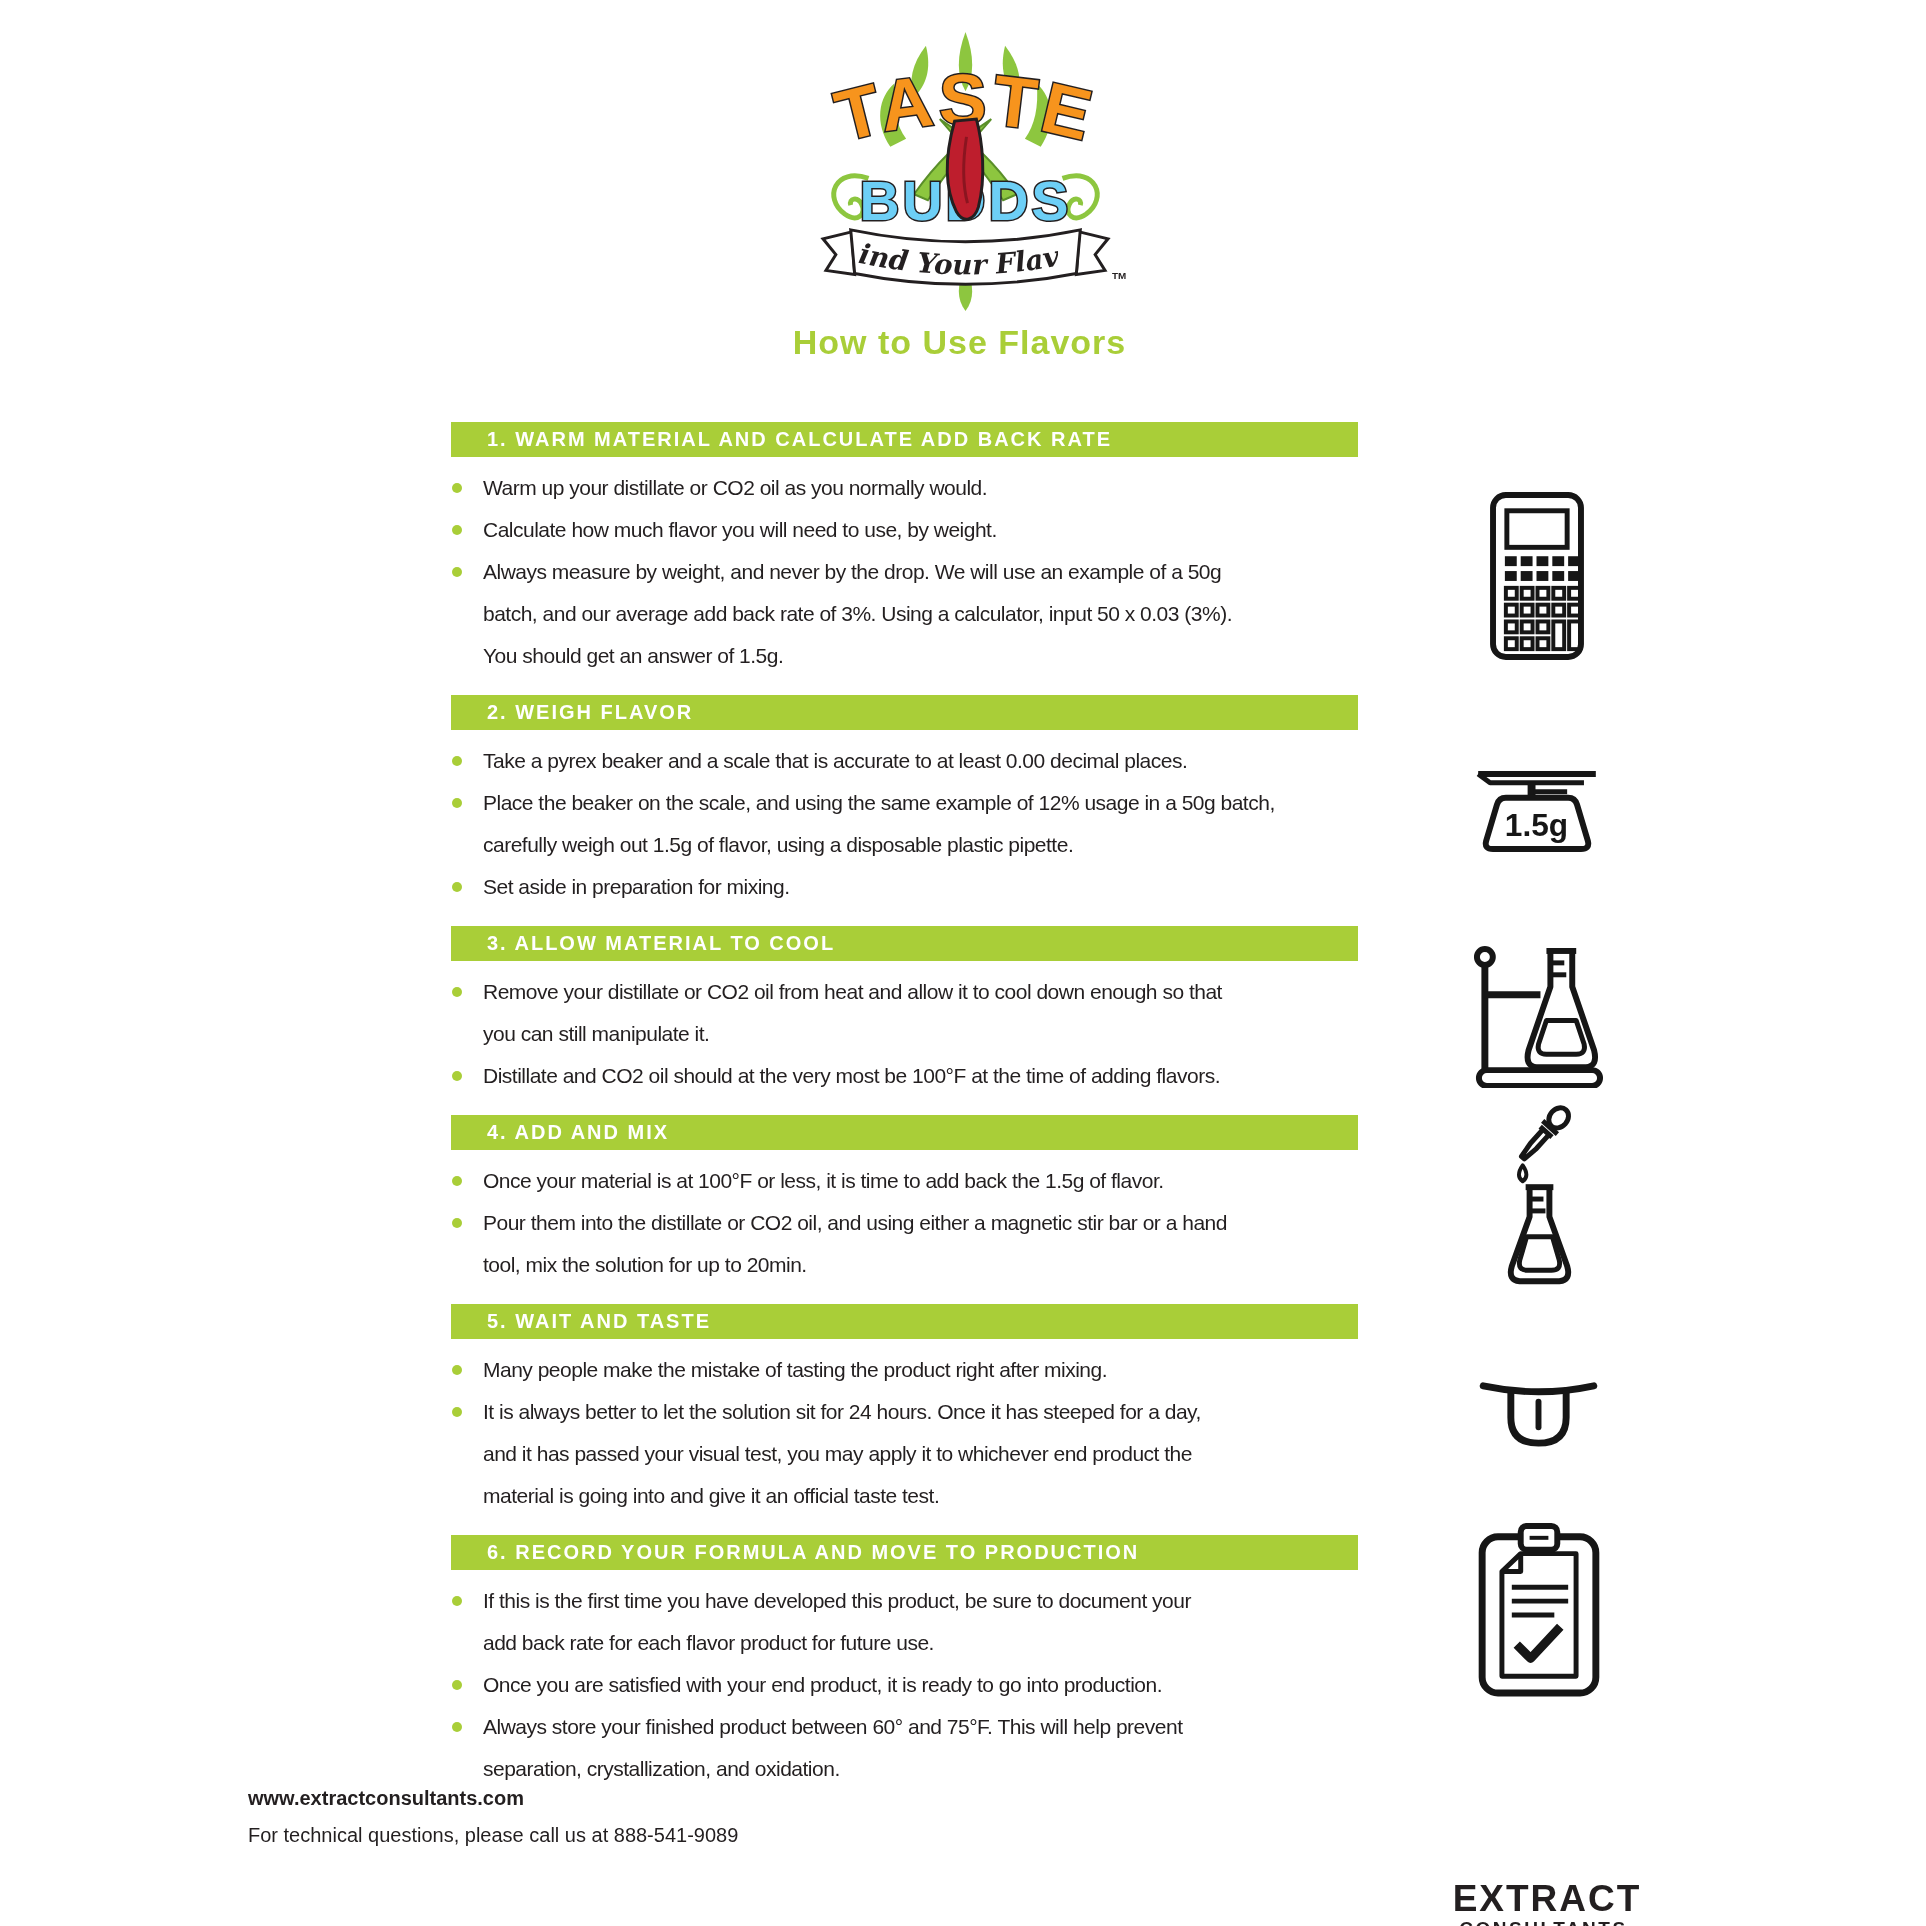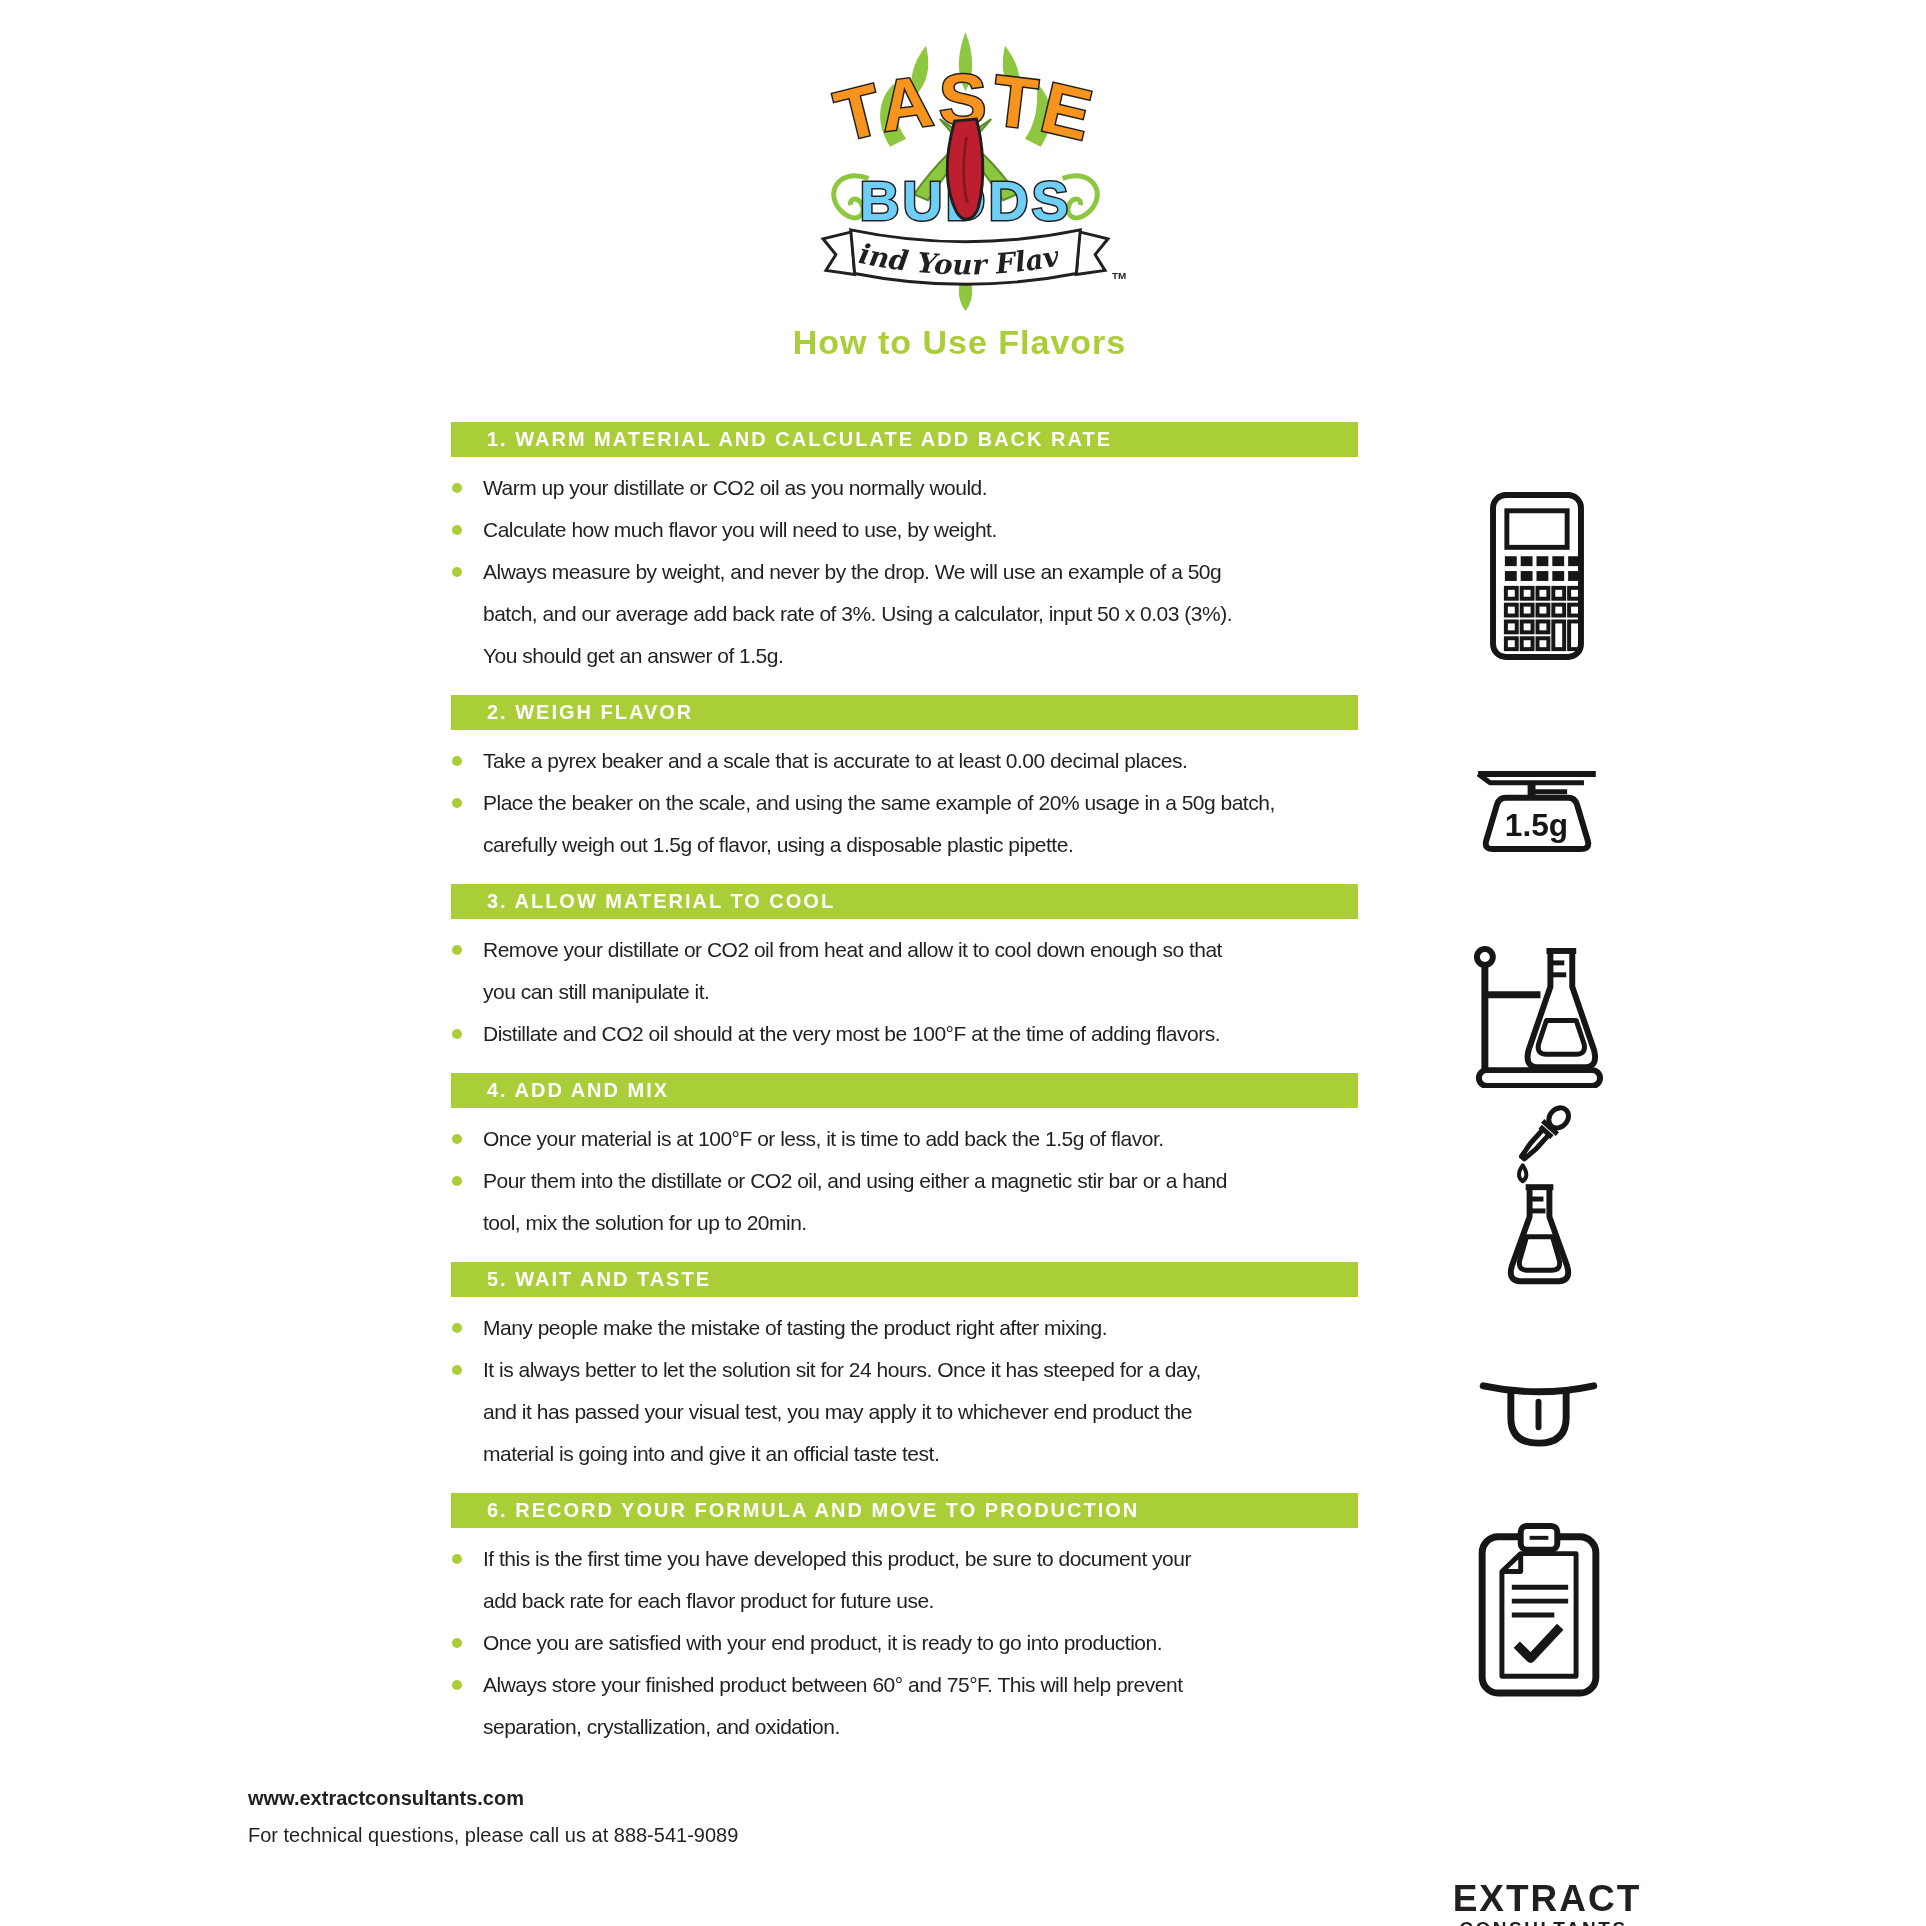--- a/index.html
+++ b/index.html
@@ -101,22 +101,23 @@
         <li><span class="dot"></span><span class="btext">Always measure by weight, and never by the drop. We will use an example of a 50g
 batch, and our average add back rate of 3%. Using a calculator, input 50 x 0.03 (3%).
 You should get an answer of 1.5g.</span></li>
       </ul>
     </section>
 
     <section>
       <div class="bar"><span>2. WEIGH FLAVOR</span></div>
       <ul class="blist">
         <li><span class="dot"></span><span class="btext">Take a pyrex beaker and a scale that is accurate to at least 0.00 decimal places.</span></li>
-        <li><span class="dot"></span><span class="btext">Place the beaker on the scale, and using the same example of 20% usage in a 50g batch,
+        <li><span class="dot"></span><span class="btext">Place the beaker on the scale, and using the same example of 12% usage in a 50g batch,
 carefully weigh out 1.5g of flavor, using a disposable plastic pipette.</span></li>
+        <li><span class="dot"></span><span class="btext">Set aside in preparation for mixing.</span></li>
       </ul>
     </section>
 
     <section>
       <div class="bar"><span>3. ALLOW MATERIAL TO COOL</span></div>
       <ul class="blist">
         <li><span class="dot"></span><span class="btext">Remove your distillate or CO2 oil from heat and allow it to cool down enough so that
 you can still manipulate it.</span></li>
         <li><span class="dot"></span><span class="btext">Distillate and CO2 oil should at the very most be 100°F at the time of adding flavors.</span></li>
       </ul>

